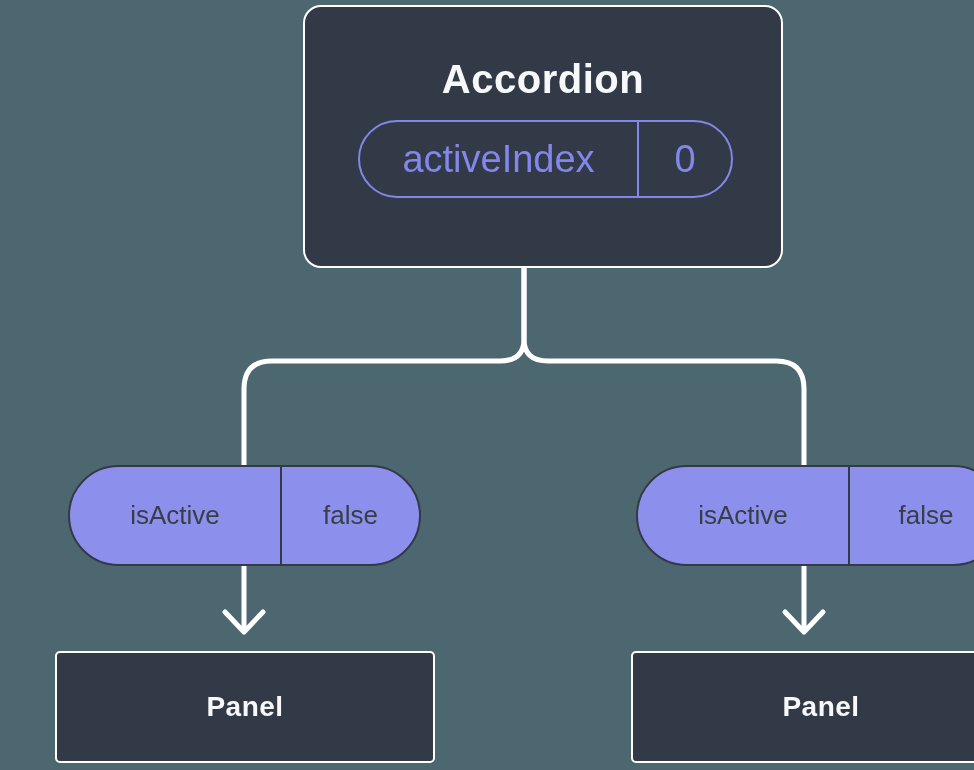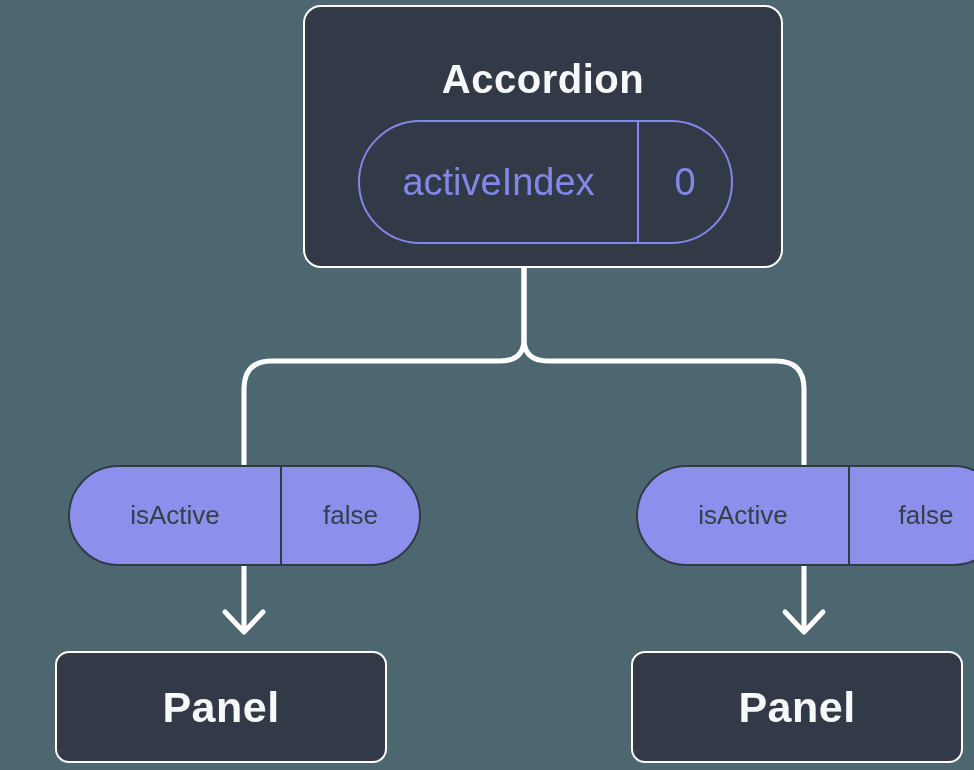--- a/index.html
+++ b/index.html
@@ -10,37 +10,37 @@
   html,body{width:974px;height:770px;overflow:hidden;}
   body{background:var(--bg);font-family:"Liberation Sans",sans-serif;}
   .canvas{position:relative;width:974px;height:770px;background:var(--bg);margin-left:48px;}
   .connectors{position:absolute;left:0;top:0;z-index:1;}
   .connectors path{fill:none;stroke:var(--line);stroke-width:5;stroke-linejoin:round;}
   .connectors .arrowhead{stroke-linecap:round;}
   .node{position:absolute;z-index:2;background:var(--node);border:2.5px solid var(--nodeBorder);}
   .root-node{left:255px;top:5px;width:480px;height:263px;border-radius:18px;}
   .node-title{position:absolute;left:0;top:50px;width:100%;text-align:center;
     font-size:40px;font-weight:700;color:var(--text);letter-spacing:.5px;}
-  .prop-pill{position:absolute;left:53px;top:113px;width:375px;height:124px;
+  .prop-pill{position:absolute;left:53px;top:113px;width:375px;height:78px;
     border:2.5px solid var(--accent);border-radius:999px;display:flex;align-items:stretch;
     color:var(--accent);font-size:38px;}
   .prop-pill .pill-left{width:279px;display:flex;align-items:center;justify-content:center;
     border-right:2.5px solid var(--accent);}
   .prop-pill .pill-right{flex:1;display:flex;align-items:center;justify-content:center;}
   .state-pill{position:absolute;z-index:2;top:465px;height:101px;background:var(--pillFill);
     border:2.5px solid var(--node);border-radius:999px;display:flex;align-items:stretch;
     color:var(--pillText);font-size:26px;}
   .state-pill .pill-left{width:212px;display:flex;align-items:center;justify-content:center;
     border-right:2.5px solid var(--node);}
   .state-pill .pill-right{flex:1;display:flex;align-items:center;justify-content:center;}
   .state-pill-left{left:20px;width:353px;}
   .state-pill-right{left:588px;width:368px;}
-  .panel-node{top:651px;width:332px;height:112px;border-radius:14px;
+  .panel-node{top:651px;width:380px;height:112px;border-radius:5px;
     display:flex;align-items:center;justify-content:center;
-    font-size:43px;font-weight:700;color:var(--text);letter-spacing:.5px;}
+    font-size:28px;font-weight:700;color:var(--text);letter-spacing:.5px;}
   .panel-left{left:7px;}
   .panel-right{left:583px;}
 </style>
 </head>
 <body>
 
 <div class="canvas">
 
   <svg class="connectors" width="974" height="770" viewBox="0 0 974 770" aria-hidden="true">
     <path d="M 476 266 L 476 339 Q 476 361 452 361 L 224 361 Q 196 361 196 389 L 196 629"></path>

